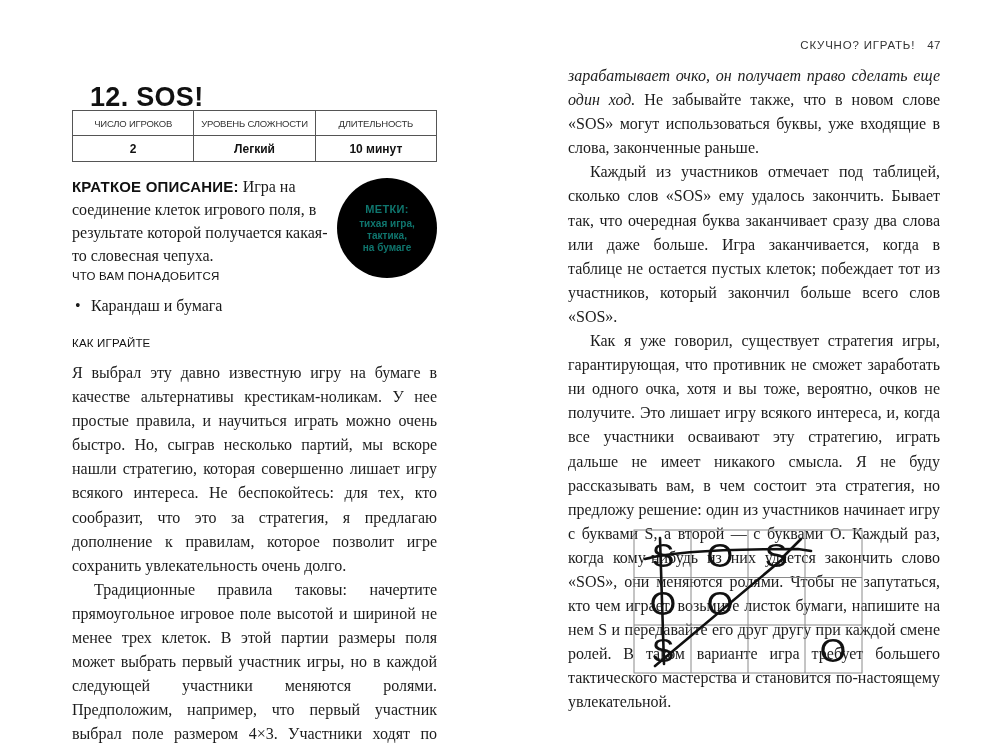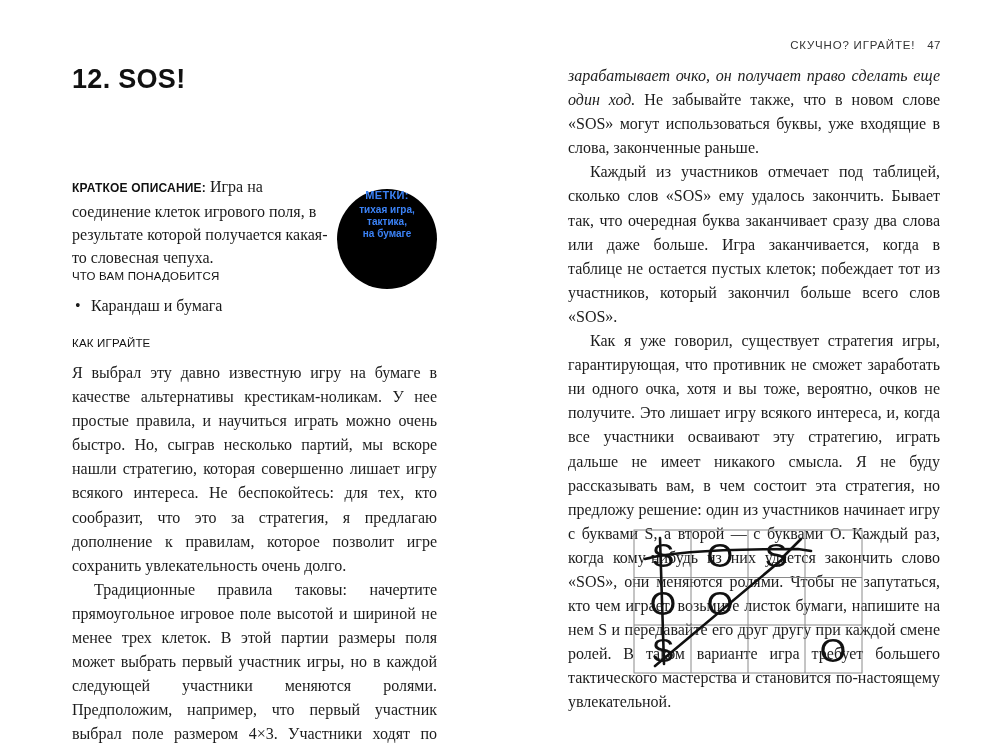--- a/index.html
+++ b/index.html
@@ -3,31 +3,31 @@
 <meta charset="utf-8">
 <style>
   html, body { margin:0; padding:0; }
   body { width:1001px; height:751px; background:#ffffff; position:relative; overflow:hidden; color:#1a1a1a; }
   .serif { font-family: "Liberation Serif", "DejaVu Serif", serif; }
 
   .page { position:absolute; top:0; height:751px; }
   .page-left { left:0; width:500px; }
   .page-right { left:500px; width:501px; }
 
-  .chapter-title { position:absolute; left:72px; top:64px; font-family:"Liberation Sans","DejaVu Sans",sans-serif; font-weight:bold; font-size:27px; color:#111; letter-spacing:0.3px; margin:0; }
+  .chapter-title { position:absolute; left:72px; top:64px; font-family:"Liberation Sans","DejaVu Sans",sans-serif; font-weight:bold; font-size:27px; color:#111; letter-spacing:0.3px; margin:18px; }
 
   table.info { position:absolute; left:72px; top:110px; width:365px; border-collapse:collapse; font-family:"Liberation Sans","DejaVu Sans",sans-serif; }
   table.info th, table.info td { border:1.3px solid #555; text-align:center; width:33.3%; }
   table.info th { font-weight:normal; font-size:9.5px; height:22px; color:#333; letter-spacing:-0.2px; }
   table.info td { font-weight:bold; font-size:12px; height:23px; color:#111; }
 
   .summary { position:absolute; left:72px; top:175px; width:268px; font-size:16px; line-height:23px; margin:0; }
-  .label-caps { font-family:"Liberation Sans","DejaVu Sans",sans-serif; font-weight:bold; font-size:12px; color:#111; letter-spacing:0.2px; }
+  .label-caps { font-family:"Liberation Sans","DejaVu Sans",sans-serif; font-weight:bold; font-size:15px; color:#111; letter-spacing:0.2px; }
 
-  .tags-circle { position:absolute; left:337px; top:189px; width:100px; height:100px; border-radius:50%; background:#000; color:#3b82f6; display:flex; flex-direction:column; align-items:center; justify-content:flex-start; font-family:"Liberation Sans","DejaVu Sans",sans-serif; font-weight:bold; text-align:center; }
+  .tags-circle { position:absolute; left:337px; top:178px; width:100px; height:100px; border-radius:50%; background:#000; color:#0f766e; display:flex; flex-direction:column; align-items:center; justify-content:center; font-family:"Liberation Sans","DejaVu Sans",sans-serif; font-weight:bold; text-align:center; }
   .tags-title { font-size:11px; margin-bottom:3px; letter-spacing:0.3px; }
   .tags-line { font-size:10px; line-height:12px; }
 
   .section-heading { position:absolute; left:72px; font-family:"Liberation Sans","DejaVu Sans",sans-serif; font-weight:normal; font-size:11.5px; color:#111; margin:0; letter-spacing:0.2px; }
   .needs-list { position:absolute; left:72px; top:296px; margin:1px; padding:0; list-style:none; font-size:16px; }
   .needs-list li { position:relative; padding-left:18px; }
   .needs-list li::before { content:"\2022"; position:absolute; left:2px; top:0; }
 
   .body-text { position:absolute; text-align:justify; font-size:16px; line-height:24.1px; margin:0; color:#1c1c1c; }
   .body-text p { margin:0; }
@@ -40,20 +40,34 @@
   .running-head .pn { letter-spacing:0.5px; }
 
   .figure { position:absolute; left:133px; top:529px; width:230px; height:145px; }
 </style>
 </head>
 <body>
 
 <div class="page page-left">
   <h1 class="chapter-title">12. SOS!</h1>
 
+  <table class="info">
+    <tbody>
+        <tr>
+      <th>ЧИСЛО ИГРОКОВ</th>
+      <th>УРОВЕНЬ СЛОЖНОСТИ</th>
+      <th>ДЛИТЕЛЬНОСТЬ</th>
+    </tr>
+    <tr>
+      <td>2</td>
+      <td>Легкий</td>
+      <td>10 минут</td>
+    </tr>
+  </tbody>
+    </table>
 
   <p class="summary serif"><span class="label-caps">КРАТКОЕ ОПИСАНИЕ:</span> <span>Игра на соединение клеток игрового поля, в результате которой получается какая-то словесная чепуха.</span></p>
 
   <div class="tags-circle">
     <div class="tags-title">МЕТКИ:</div>
     <div class="tags-line">тихая игра,</div>
     <div class="tags-line">тактика,</div>
     <div class="tags-line">на бумаге</div>
   </div>
 
@@ -65,21 +79,21 @@
   <h2 class="section-heading" style="top:337px;">КАК ИГРАЙТЕ</h2>
 
   <div class="body-text left-body serif">
     <p>Я выбрал эту давно известную игру на бумаге в качестве альтернативы крестикам-ноликам. У нее простые правила, и научиться играть можно очень быстро. Но, сыграв несколько партий, мы вскоре нашли стратегию, которая совершенно лишает игру всякого интереса. Не беспокойтесь: для тех, кто сообразит, что это за стратегия, я предлагаю дополнение к правилам, которое позволит игре сохранить увлекательность очень долго.</p>
     <p class="indent"><span>Традиционные правила таковы: начертите прямоугольное игровое поле высотой и шириной не менее трех клеток. В этой партии размеры поля может выбрать первый участник игры, но в каждой следующей участники меняются ролями. Предположим, например, что первый участник выбрал поле размером 4×3. Участники ходят по очереди, записывая в любые клетки поля буквы S и O. Тот, чья буква завершает слово «SOS», написанное в любом направлении, получает очко. </span></p>
   </div>
 </div>
 
 <div class="page page-right">
   <div class="running-head">
-    <span>СКУЧНО? ИГРАЙТЕ!</span>
+    <span>СКУЧНО? ИГРАТЬ!</span>
     <span class="pn">47</span>
   </div>
 
   <div class="body-text right-body serif">
     <p><span class="it">зарабатывает очко, он получает право сделать еще один ход.</span><span> Не забывайте также, что в новом слове «SOS» могут использоваться буквы, уже входящие в слова, законченные раньше.</span></p>
     <p class="indent">Каждый из участников отмечает под таблицей, сколько слов «SOS» ему удалось закончить. Бывает так, что очередная буква заканчивает сразу два слова или даже больше. Игра заканчивается, когда в таблице не остается пустых клеток; побеждает тот из участников, который закончил больше всего слов «SOS».</p>
     <p class="indent">Как я уже говорил, существует стратегия игры, гарантирующая, что противник не сможет заработать ни одного очка, хотя и вы тоже, вероятно, очков не получите. Это лишает игру всякого интереса, и, когда все участники осваивают эту стратегию, играть дальше не имеет никакого смысла. Я не буду рассказывать вам, в чем состоит эта стратегия, но предложу решение: один из участников начинает игру с буквами S, а второй — с буквами O. Каждый раз, когда кому-нибудь из них удается закончить слово «SOS», они меняются ролями. Чтобы не запутаться, кто чем играет, возьмите листок бумаги, напишите на нем S и передавайте его друг другу при каждой смене ролей. В таком варианте игра требует большего тактического мастерства и становится по-настоящему увлекательной.</p>
   </div>
 
   <svg class="figure" viewBox="0 0 230 145" xmlns="http://www.w3.org/2000/svg">

